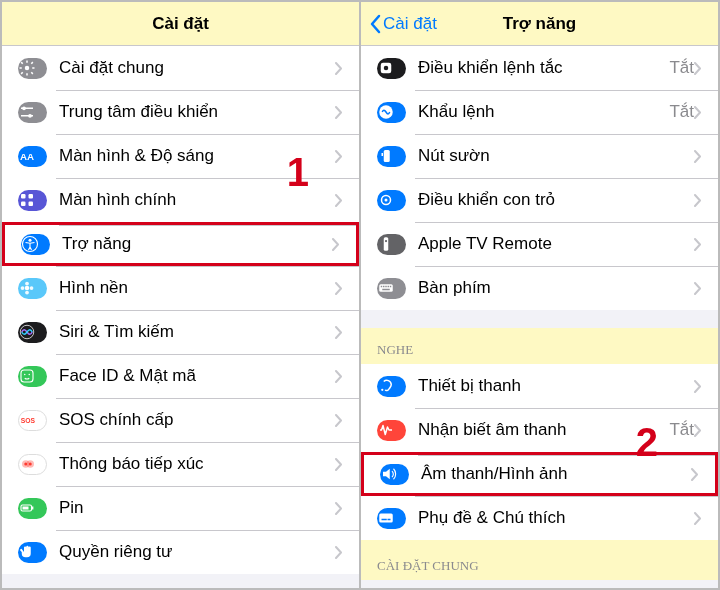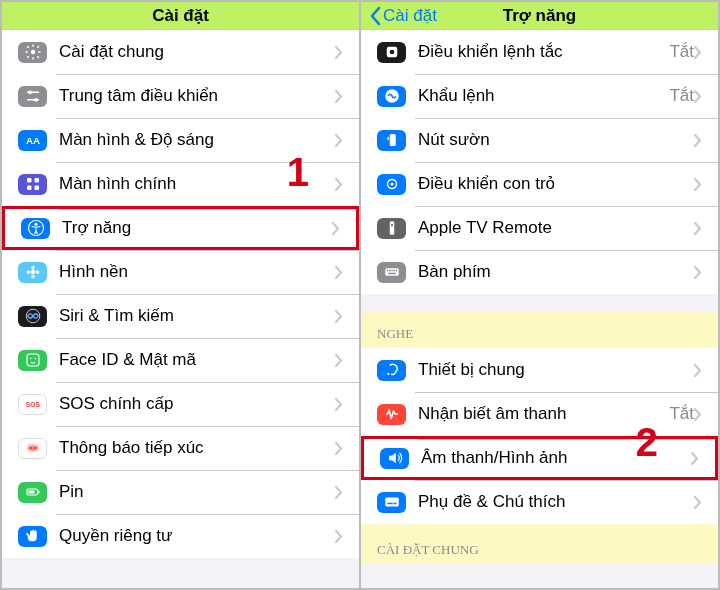--- a/index.html
+++ b/index.html
@@ -17,25 +17,25 @@
   border: 2px solid #bbb;
 }
 .pane {
   flex: 1;
   background: #f2f2f7;
   position: relative;
   overflow: hidden;
 }
 .pane:first-child { border-right: 2px solid #bbb; }
 .nav {
-  height: 28px;
+  height: 44px;
   display: flex;
   align-items: center;
   justify-content: center;
-  background: #bef264;
+  background: #fef9c3;
   position: relative;
   border-bottom: 0.5px solid #c8c7cc;
 }
 .nav-title { font-size: 17px; font-weight: 600; color: #000; }
 .nav-back {
   position: absolute;
   left: 8px;
   display: flex;
   align-items: center;
   color: #007aff;
@@ -61,25 +61,24 @@
 }
 .row + .row::before {
   content: "";
   position: absolute;
   left: 54px; right: 0; top: 0;
   height: 0.5px;
   background: #c8c7cc;
 }
 .icon {
   width: 29px; height: 21px;
-  border-radius: 6px;
+  border-radius: 11px;
   margin-right: 12px;
   display: flex;
   align-items: center;
-  justify-content: center;
   flex-shrink: 0;
   color: #fff;
 }
 .label { font-size: 17px; color: #000; flex: 1; }
 .value { font-size: 17px; color: #8a8a8e; }
 .chevron {
   width: 8px; height: 13px;
   color: #c7c7cc;
 }
 .chevron svg, .chev svg { display: block; }
@@ -406,21 +405,21 @@
       <div class="gap"></div>
     <div class="group-header">NGHE</div>
     <div id="right-g2" class="group">
         <div class="row">
           <span class="icon bg-blue">
             <svg xmlns="http://www.w3.org/2000/svg" width="18" height="18" viewBox="0 0 24 24">
               <path d="M9 6a6 6 0 0110 4c0 3-2 4-3 6s-4 3-5 1" stroke="#fff" stroke-width="2" fill="none"></path>
               <circle cx="7" cy="17" r="1.5" fill="#fff"></circle>
             </svg>
           </span>
-          <span class="label">Thiết bị chung</span>
+          <span class="label">Thiết bị thanh</span>
           <span class="chevron">
             <svg width="8" height="13" viewBox="0 0 8 13">
               <path d="M1 1l5 5.5L1 12" stroke="#c7c7cc" stroke-width="2" fill="none" stroke-linecap="round" stroke-linejoin="round"></path>
             </svg>
           </span>
         </div>
         <div class="row">
           <span class="icon bg-orange">
             <svg xmlns="http://www.w3.org/2000/svg" width="18" height="18" viewBox="0 0 24 24">
               <path d="M4 12h2l2-6 3 12 3-10 2 4h4" stroke="#fff" stroke-width="2" fill="none" stroke-linejoin="round"></path>

